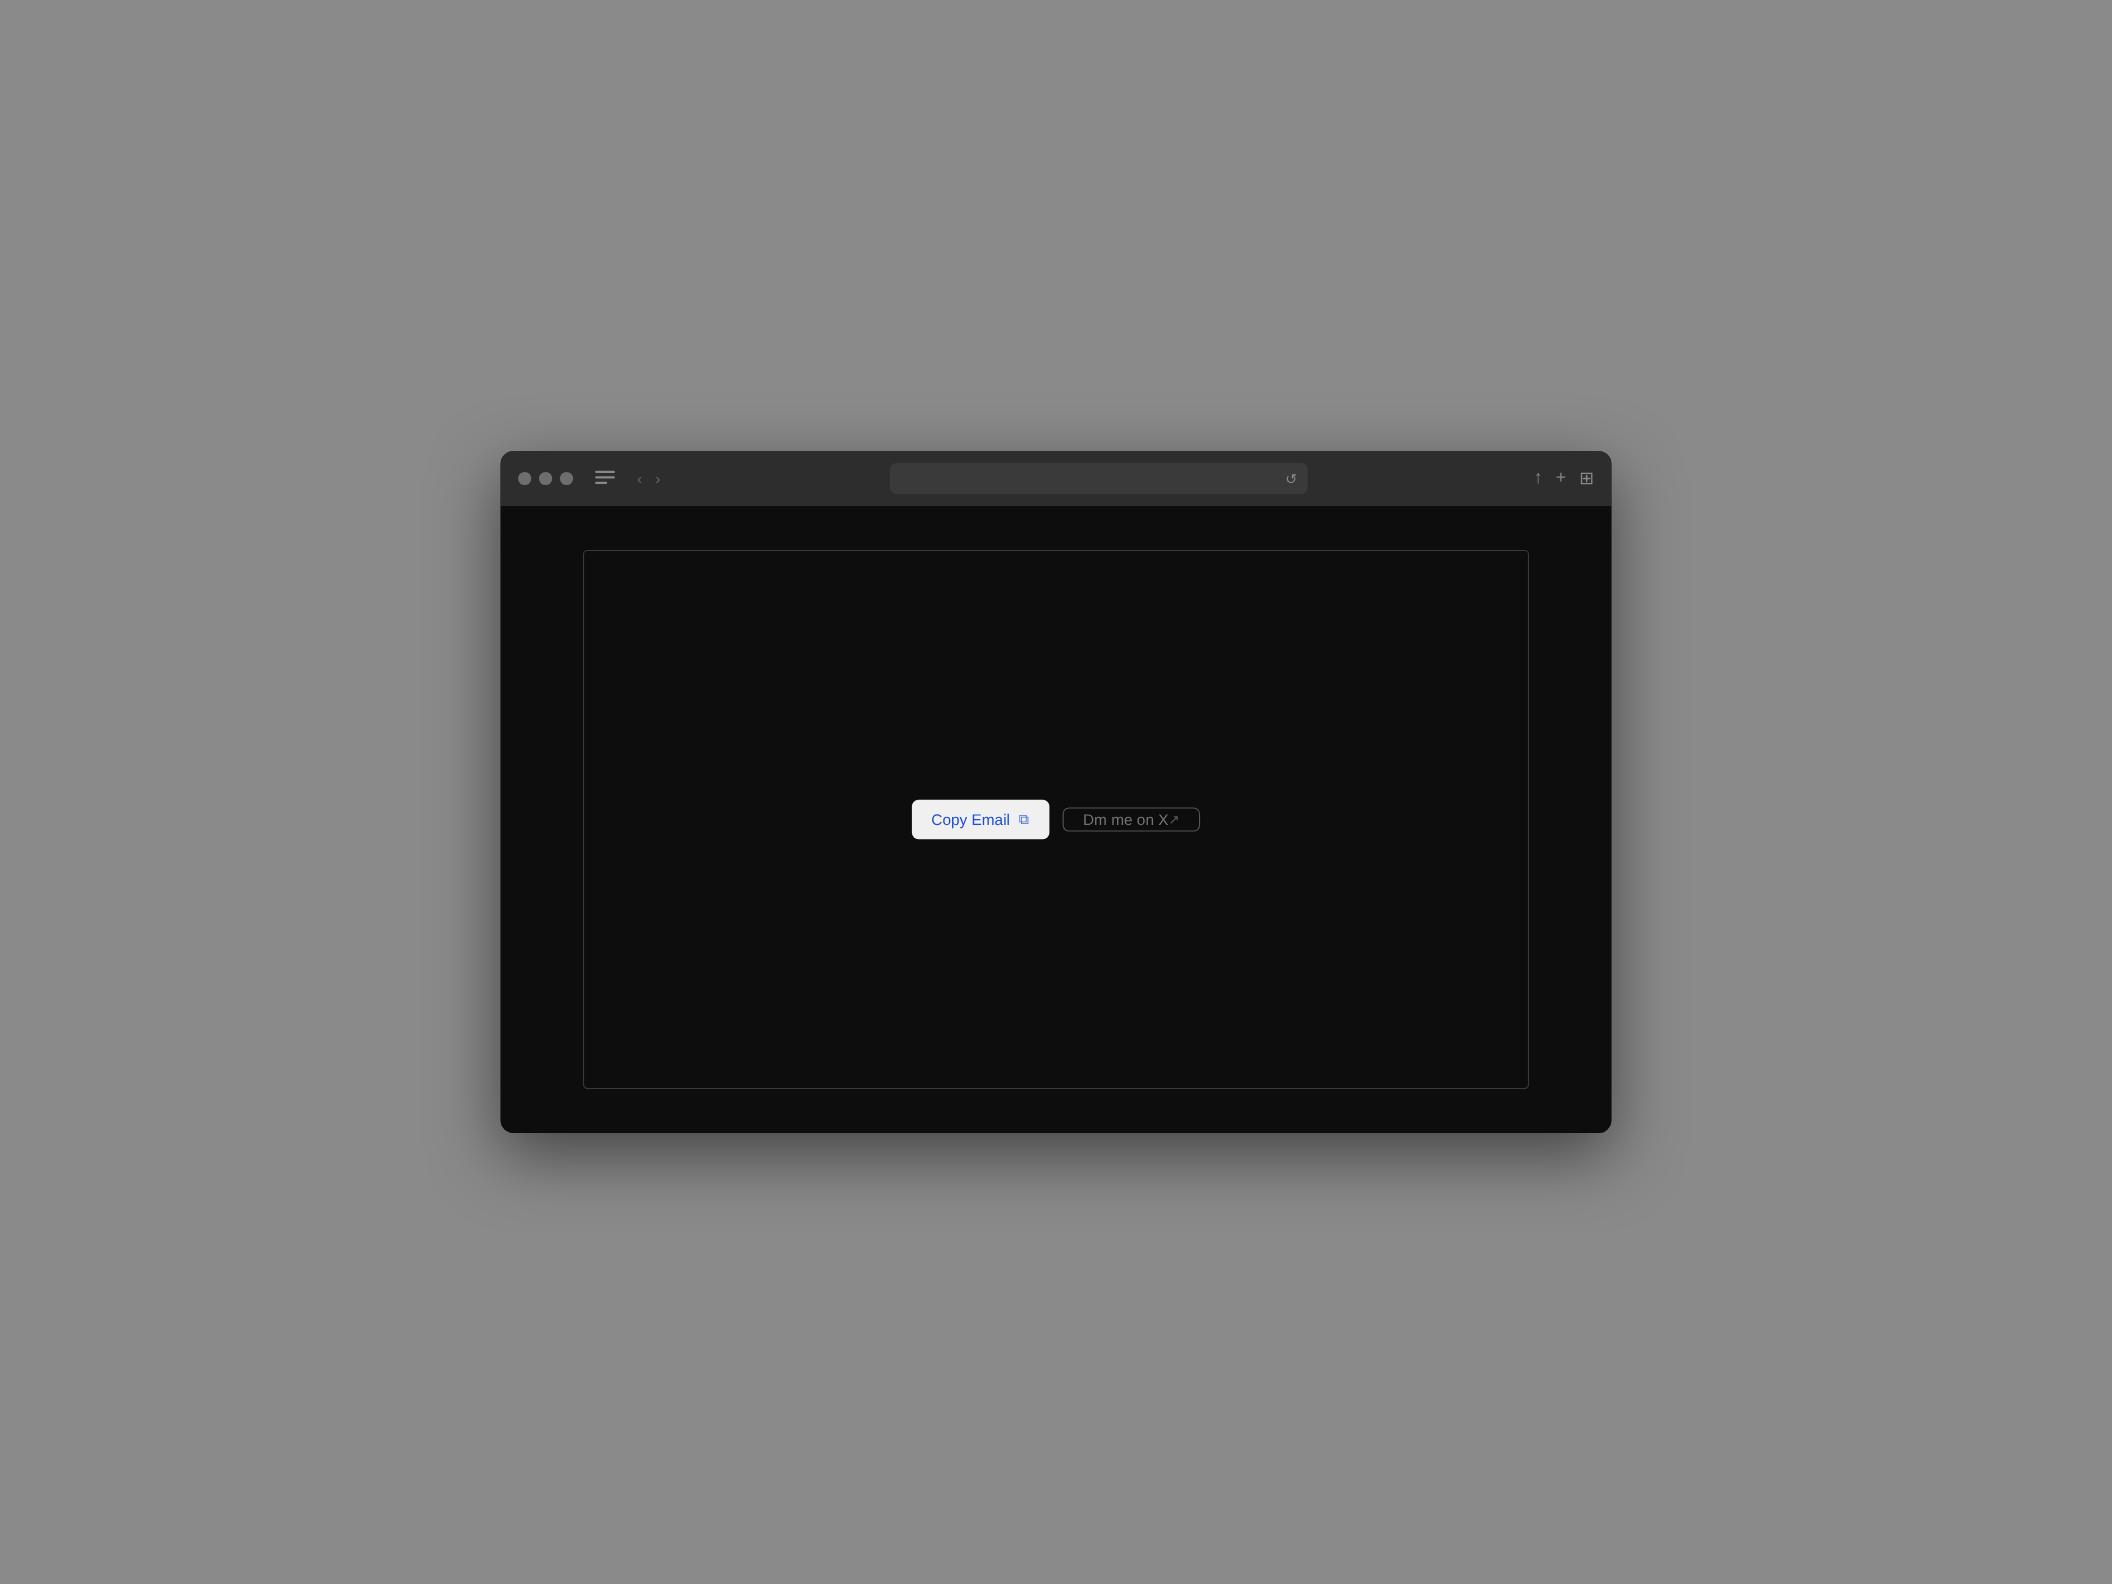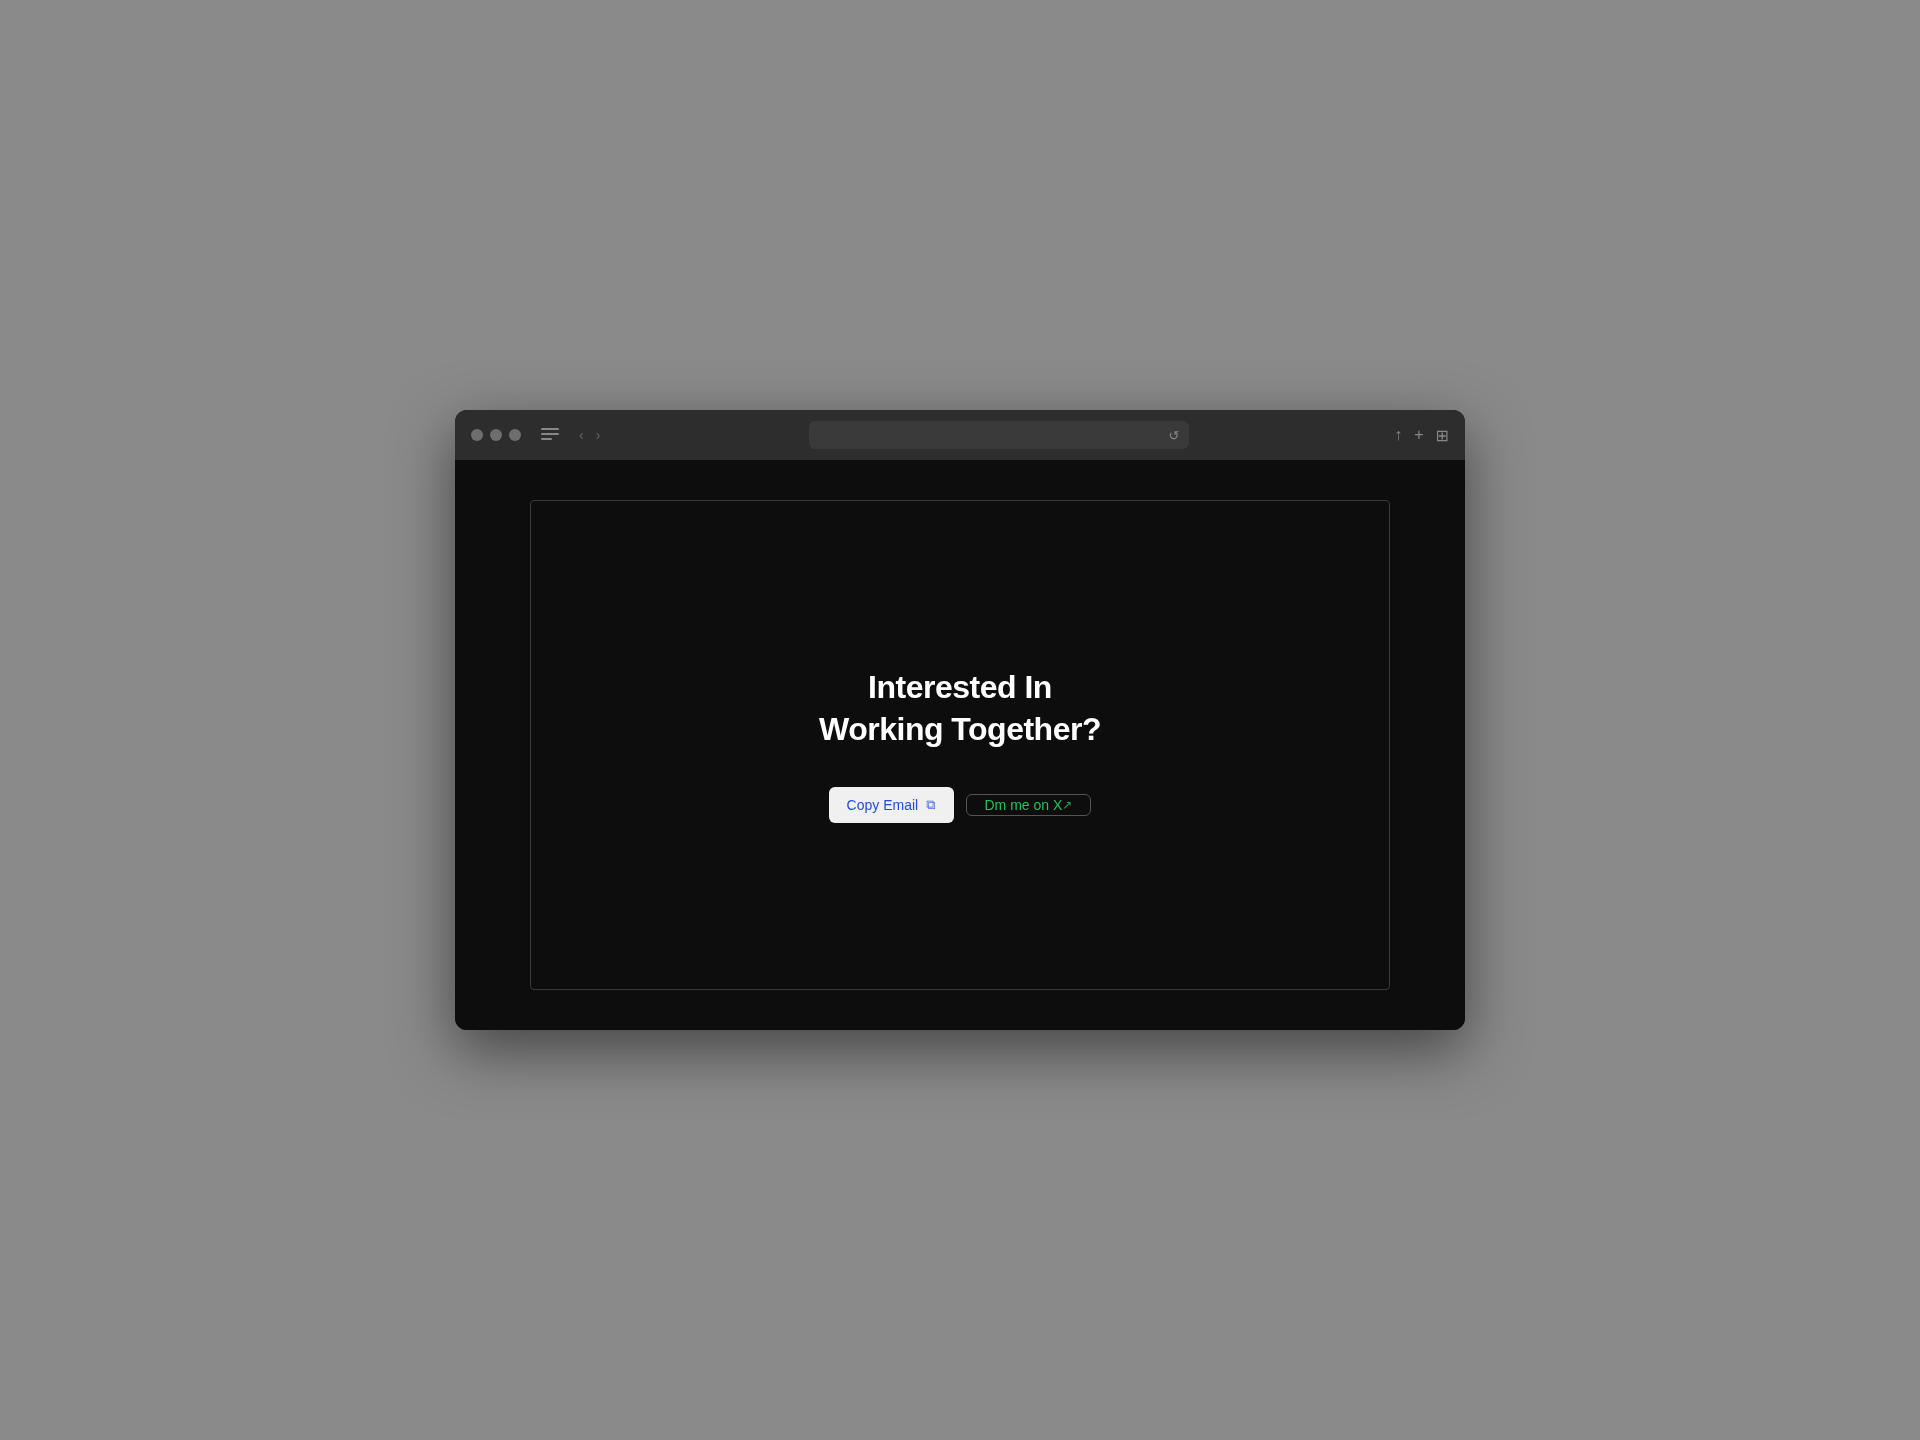--- a/index.html
+++ b/index.html
@@ -196,21 +196,21 @@
       font-size: 14px;
       font-weight: 500;
       cursor: pointer;
       display: flex;
       align-items: center;
       gap: 8px;
     }
 
     .btn-dm-x {
       background-color: transparent;
-      color: #22c55e;
+      color: #737373;
       border: 1px solid #555;
       border-radius: 6px;
       padding: 2px 18px;
       font-size: 14px;
       font-weight: 500;
       cursor: pointer;
       display: flex;
       align-items: center;
       gap: 0;
     }
@@ -262,26 +262,20 @@
       <button class="toolbar-icon">↑</button>
       <button class="toolbar-icon">+</button>
       <button class="toolbar-icon">⊞</button>
     </div>
 
   </div>
 
   <div class="browser-content">
     <div class="card">
 
-      <div class="card-heading">
-        <h1>
-          <span>Interested In</span><br>
-          <span>Working Together?</span>
-        </h1>
-      </div>
 
       <div class="card-actions">
         <button class="btn-copy-email">
           <span>Copy Email</span>
           <span class="copy-icon">⧉</span>
         </button>
         <button class="btn-dm-x">
           <span>Dm me on X</span>
           <span class="external-icon">↗</span>
         </button>

